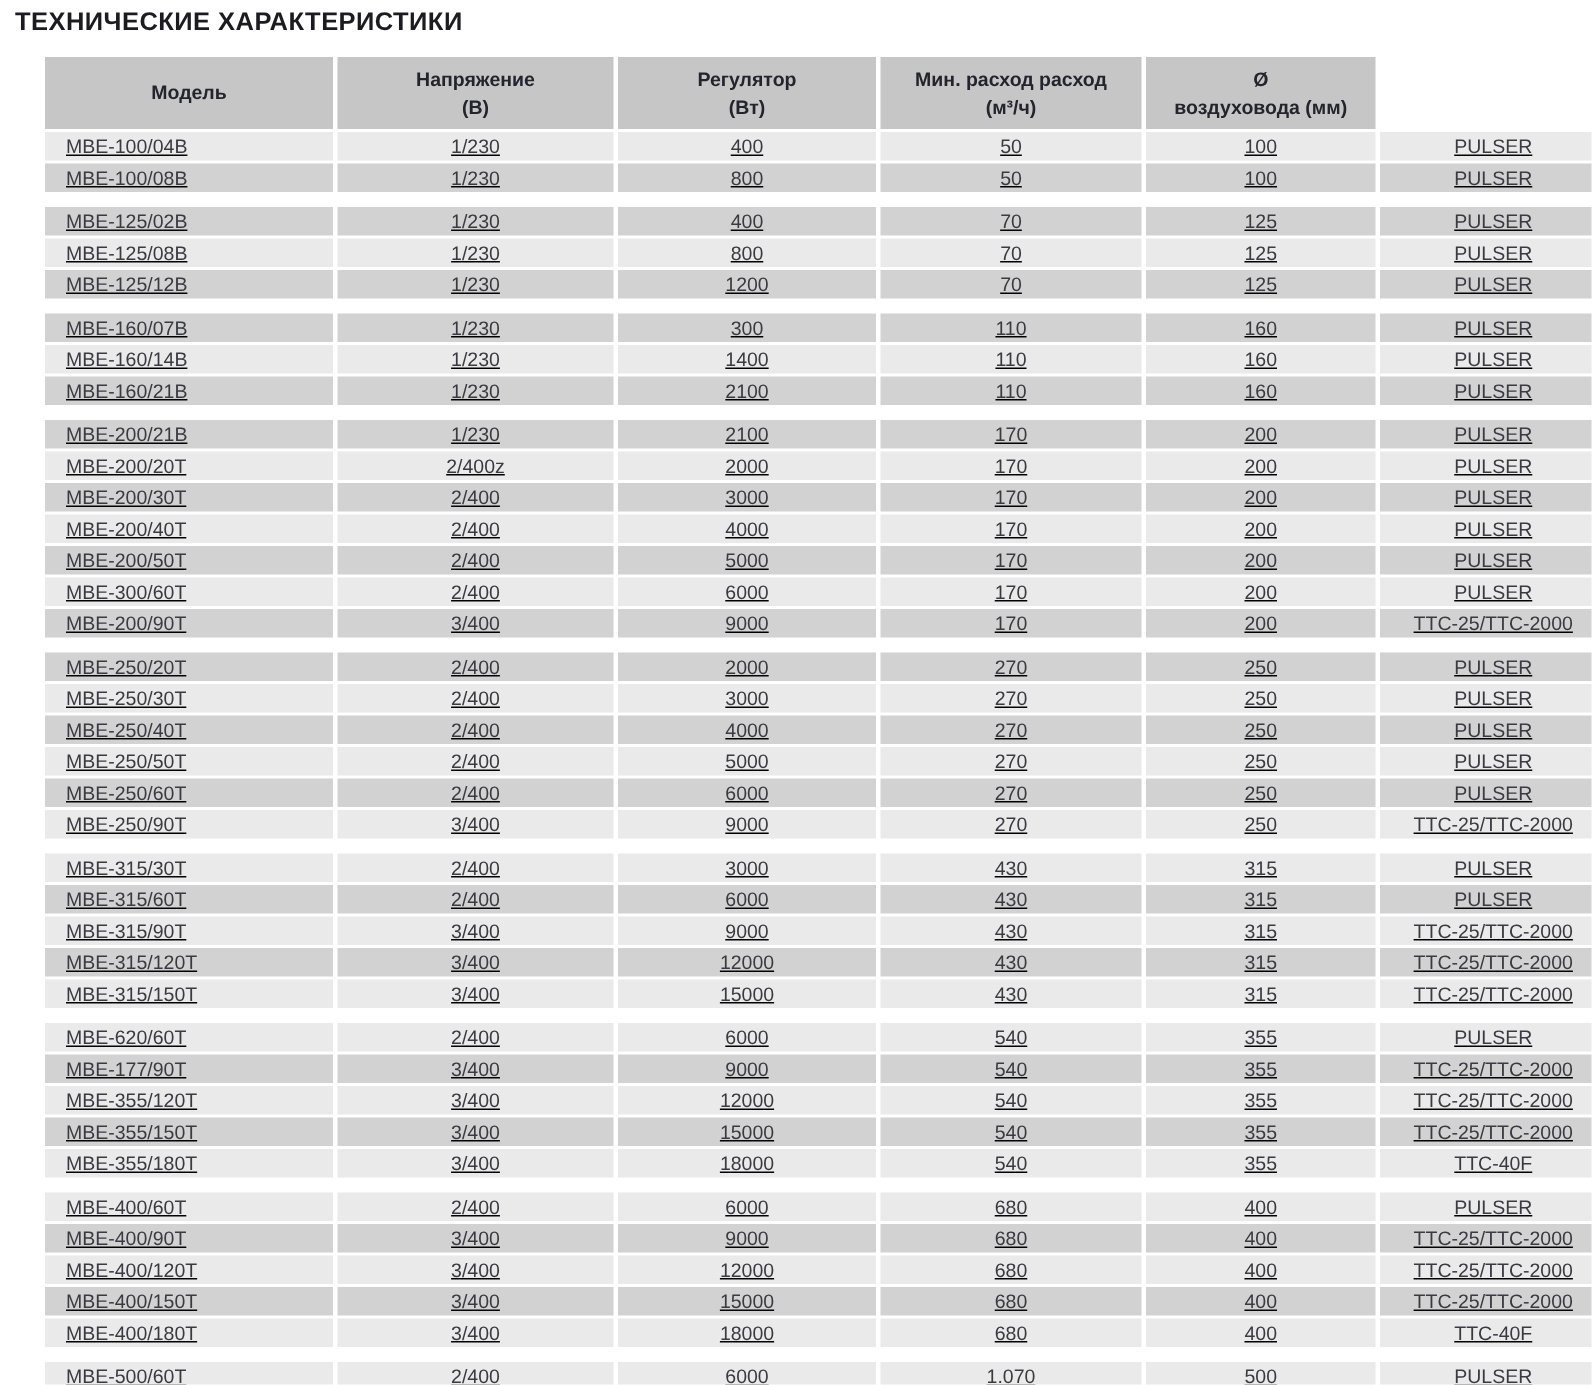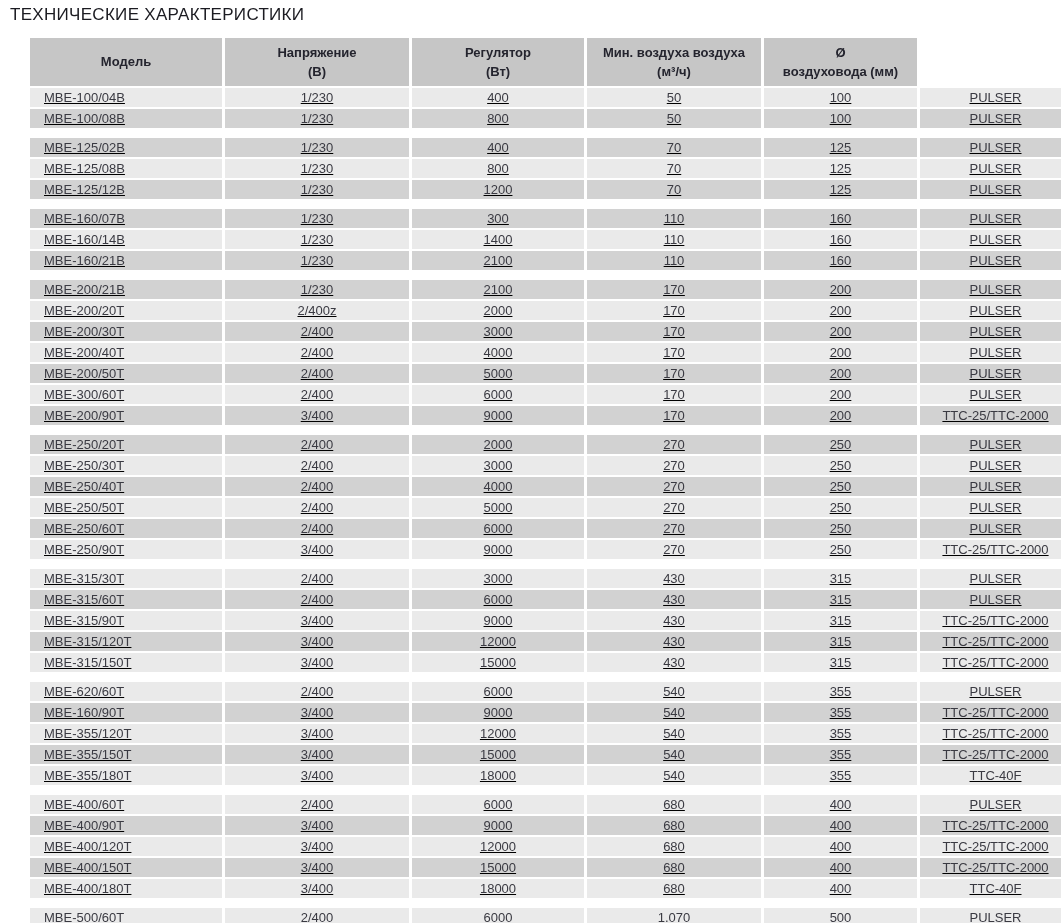--- a/index.html
+++ b/index.html
@@ -11,21 +11,21 @@
     width: 1061px;
     height: 923px;
     font-family: "Liberation Sans", sans-serif;
     overflow: hidden;
   }
   .page {
     padding: 5px 10px 0 10px;
   }
   .page-title {
     font-size: 17px;
-    font-weight: normal;
+    font-weight: bold;
     color: #1b1b21;
     letter-spacing: 0.3px;
     margin: 0 0 13px 0;
   }
   .spec-table {
     width: 1041px;
   }
   .header-row, .data-row {
     display: grid;
     grid-template-columns: 192px 184px 172px 174px 153px 151px;
@@ -87,21 +87,21 @@
         </div>
         <div class="header-cell">
           <span>Напряжение</span>
           <span>(В)</span>
         </div>
         <div class="header-cell">
           <span>Регулятор</span>
           <span>(Вт)</span>
         </div>
         <div class="header-cell">
-          <span>Мин. воздуха воздуха</span>
+          <span>Мин. расход расход</span>
           <span>(м³/ч)</span>
         </div>
         <div class="header-cell">
           <span>Ø</span>
           <span>воздуховода (мм)</span>
         </div>
       </div>
     <div id="table-body">
         <div class="data-row row-light">
           <div class="cell col-0">MBE-100/04B</div>
@@ -319,21 +319,21 @@
         <div class="group-spacer"></div>
         <div class="data-row row-light">
           <div class="cell col-0">MBE-620/60T</div>
           <div class="cell col-1">2/400</div>
           <div class="cell col-2">6000</div>
           <div class="cell col-3">540</div>
           <div class="cell col-4">355</div>
           <div class="cell col-5">PULSER</div>
         </div>
         <div class="data-row row-dark">
-          <div class="cell col-0">MBE-160/90T</div>
+          <div class="cell col-0">MBE-177/90T</div>
           <div class="cell col-1">3/400</div>
           <div class="cell col-2">9000</div>
           <div class="cell col-3">540</div>
           <div class="cell col-4">355</div>
           <div class="cell col-5">TTC-25/TTC-2000</div>
         </div>
         <div class="data-row row-light">
           <div class="cell col-0">MBE-355/120T</div>
           <div class="cell col-1">3/400</div>
           <div class="cell col-2">12000</div>

